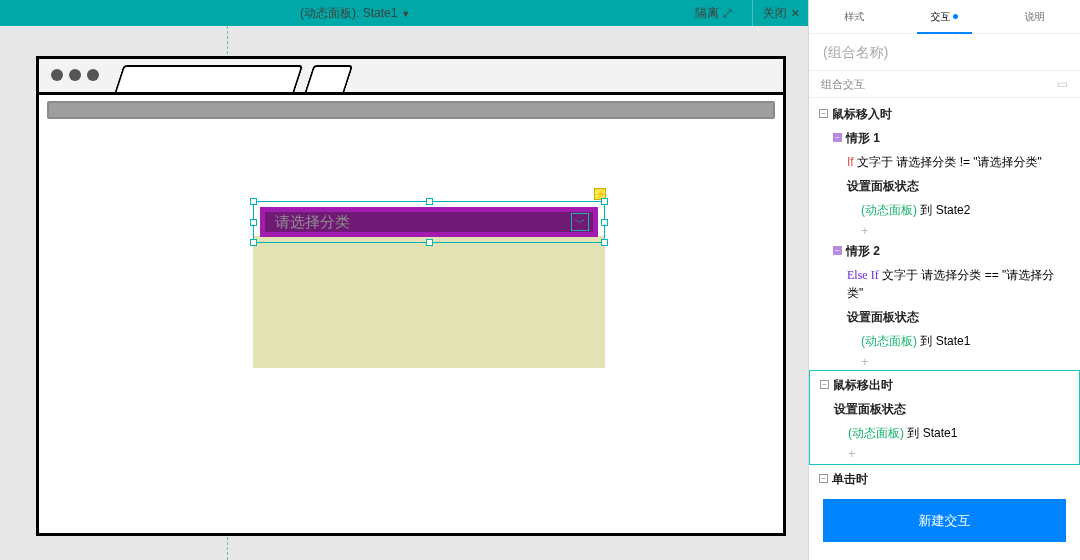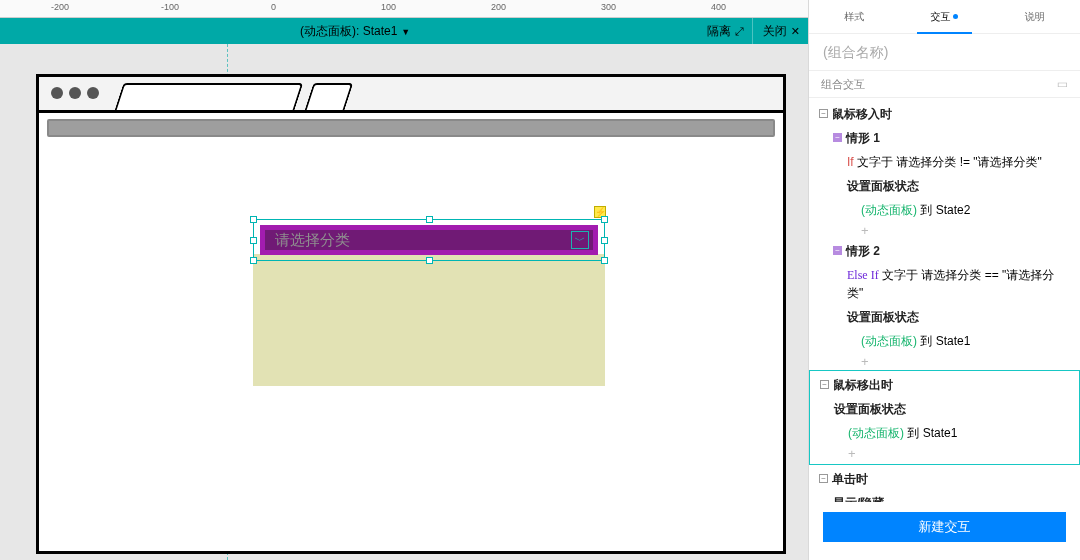--- a/index.html
+++ b/index.html
@@ -8,21 +8,21 @@
 .app { display: flex; width: 100%; height: 100%; }
 .canvas-area { flex: 1; display: flex; flex-direction: column; position: relative; background: #e7e7e7; }
 .side-panel { width: 272px; background: #fff; display: flex; flex-direction: column; border-left: 1px solid #d9d9d9; }
 
 
 .ruler { height: 18px; background: #fafafa; border-bottom: 1px solid #cdcdcd; position: relative; font-size: 9px; color: #666; overflow: hidden; }
 .ruler-tick { position: absolute; top: 2px; }
 .ruler-tick::before { content: ""; position: absolute; left: 0; bottom: -14px; width: 1px; height: 5px; background: #aaa; }
 
 
-.state-bar { height: 26px; background: #00a9a7; color: #000000; display: flex; align-items: center; font-size: 12px; }
+.state-bar { height: 26px; background: #00a9a7; color: #404040; display: flex; align-items: center; font-size: 12px; gap: 12px; }
 .state-bar .spacer { flex: 1; }
 .state-bar .lbl { padding: 0 4px 0 300px; }
 .state-bar .dd-caret { font-size: 9px; margin-left: 4px; }
 .state-btn { padding: 0 8px; height: 100%; display: flex; align-items: center; gap: 4px; cursor: pointer; }
 .state-btn + .state-btn { border-left: 1px solid rgba(255,255,255,0.3); padding-left: 10px; }
 .sb-ico { font-size: 11px; }
 
 
 .canvas-body { flex: 1; position: relative; background: #e7e7e7; }
 .guide-v { position: absolute; top: 0; bottom: 0; width: 0; border-left: 1px dashed #00a9a7; opacity: 0.6; }
@@ -68,36 +68,27 @@
 .indent-3 { padding-left: 52px; }
 .txt { flex: 1; }
 .bold { font-weight: 600; color: #222; }
 .kw-if { color: #d9534f; }
 .kw-else { color: #6d28d9; font-family: Liberation Serif, serif; }
 .link { color: #17b56e; text-align: center; }
 .plus-row { padding: 1px 0 1px 52px; color: #bbb; font-size: 13px; }
 .sel-block { border: 1px solid #17c7c4; margin: 0 0 2px 0; padding: 2px 0; }
 
 .new-ix-wrap { padding: 10px 14px 18px; }
-.new-ix { background: #0084ff; color: #fff; height: 30px; display: flex; align-items: center; justify-content: center; font-size: 13px; cursor: pointer; }
+.new-ix { background: #0084ff; color: #fff; height: 43px; display: flex; align-items: center; justify-content: center; font-size: 13px; cursor: pointer; }
 </style>
 </head>
 <body>
 
 <div class="app">
   <div class="canvas-area">
-    <div class="ruler">
-      <span class="ruler-tick" style="left:51px">-200</span>
-      <span class="ruler-tick" style="left:161px">-100</span>
-      <span class="ruler-tick" style="left:271px">0</span>
-      <span class="ruler-tick" style="left:381px">100</span>
-      <span class="ruler-tick" style="left:491px">200</span>
-      <span class="ruler-tick" style="left:601px">300</span>
-      <span class="ruler-tick" style="left:711px">400</span>
-    </div>
 
     <div class="state-bar">
       <span class="lbl">
         <span>(动态面板): State1</span><span class="dd-caret">▼</span>
       </span>
       <span class="spacer"></span>
       <span class="state-btn">
         <span>隔离</span>
           <span class="sb-ico">⤢</span>
       </span>

